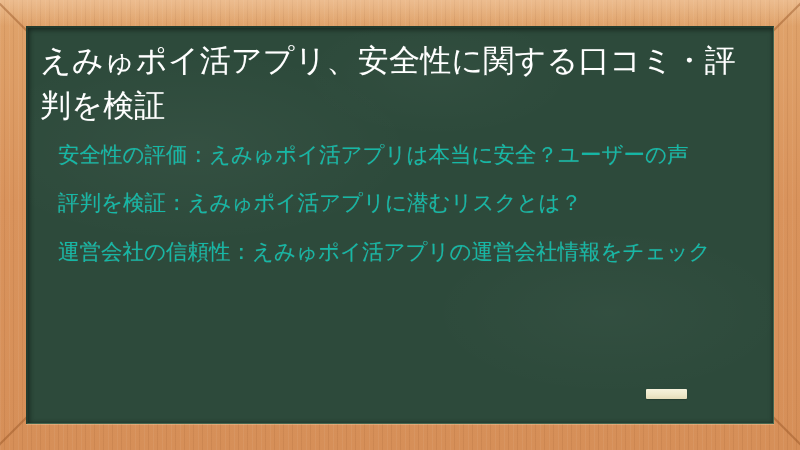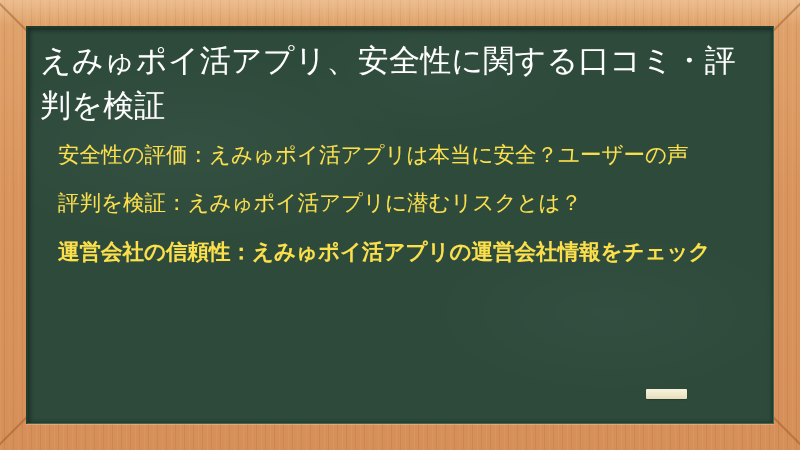--- a/index.html
+++ b/index.html
@@ -103,28 +103,28 @@
     margin: 0 0 10px 0;
     white-space: pre-wrap;
     text-shadow: 0 0 1px rgba(255,255,255,0.22);
   }
   .topic-list {
     list-style: none;
     margin: 0;
     padding: 0 0 0 18px;
   }
   .topic-item {
-    color: #fde047;
+    color: #14b8a6;
     font-size: 21.5px;
     line-height: 1.56;
     margin: 0 0 15px 0;
     white-space: pre-wrap;
     text-shadow: 0 0 1px rgba(255,255,255,0.18);
   }
-  .topic-item:last-child { margin-bottom: 9px; font-weight: bold; }
+  .topic-item:last-child { margin-bottom: 9px; }
 
   
   .chalk-stick {
     position: absolute;
     left: 646px;
     top: 389px;
     width: 41px;
     height: 10px;
     background: linear-gradient(180deg, #f6f2dc 0%, #efe9cb 55%, #e4dcb9 100%);
     border-radius: 1px;

